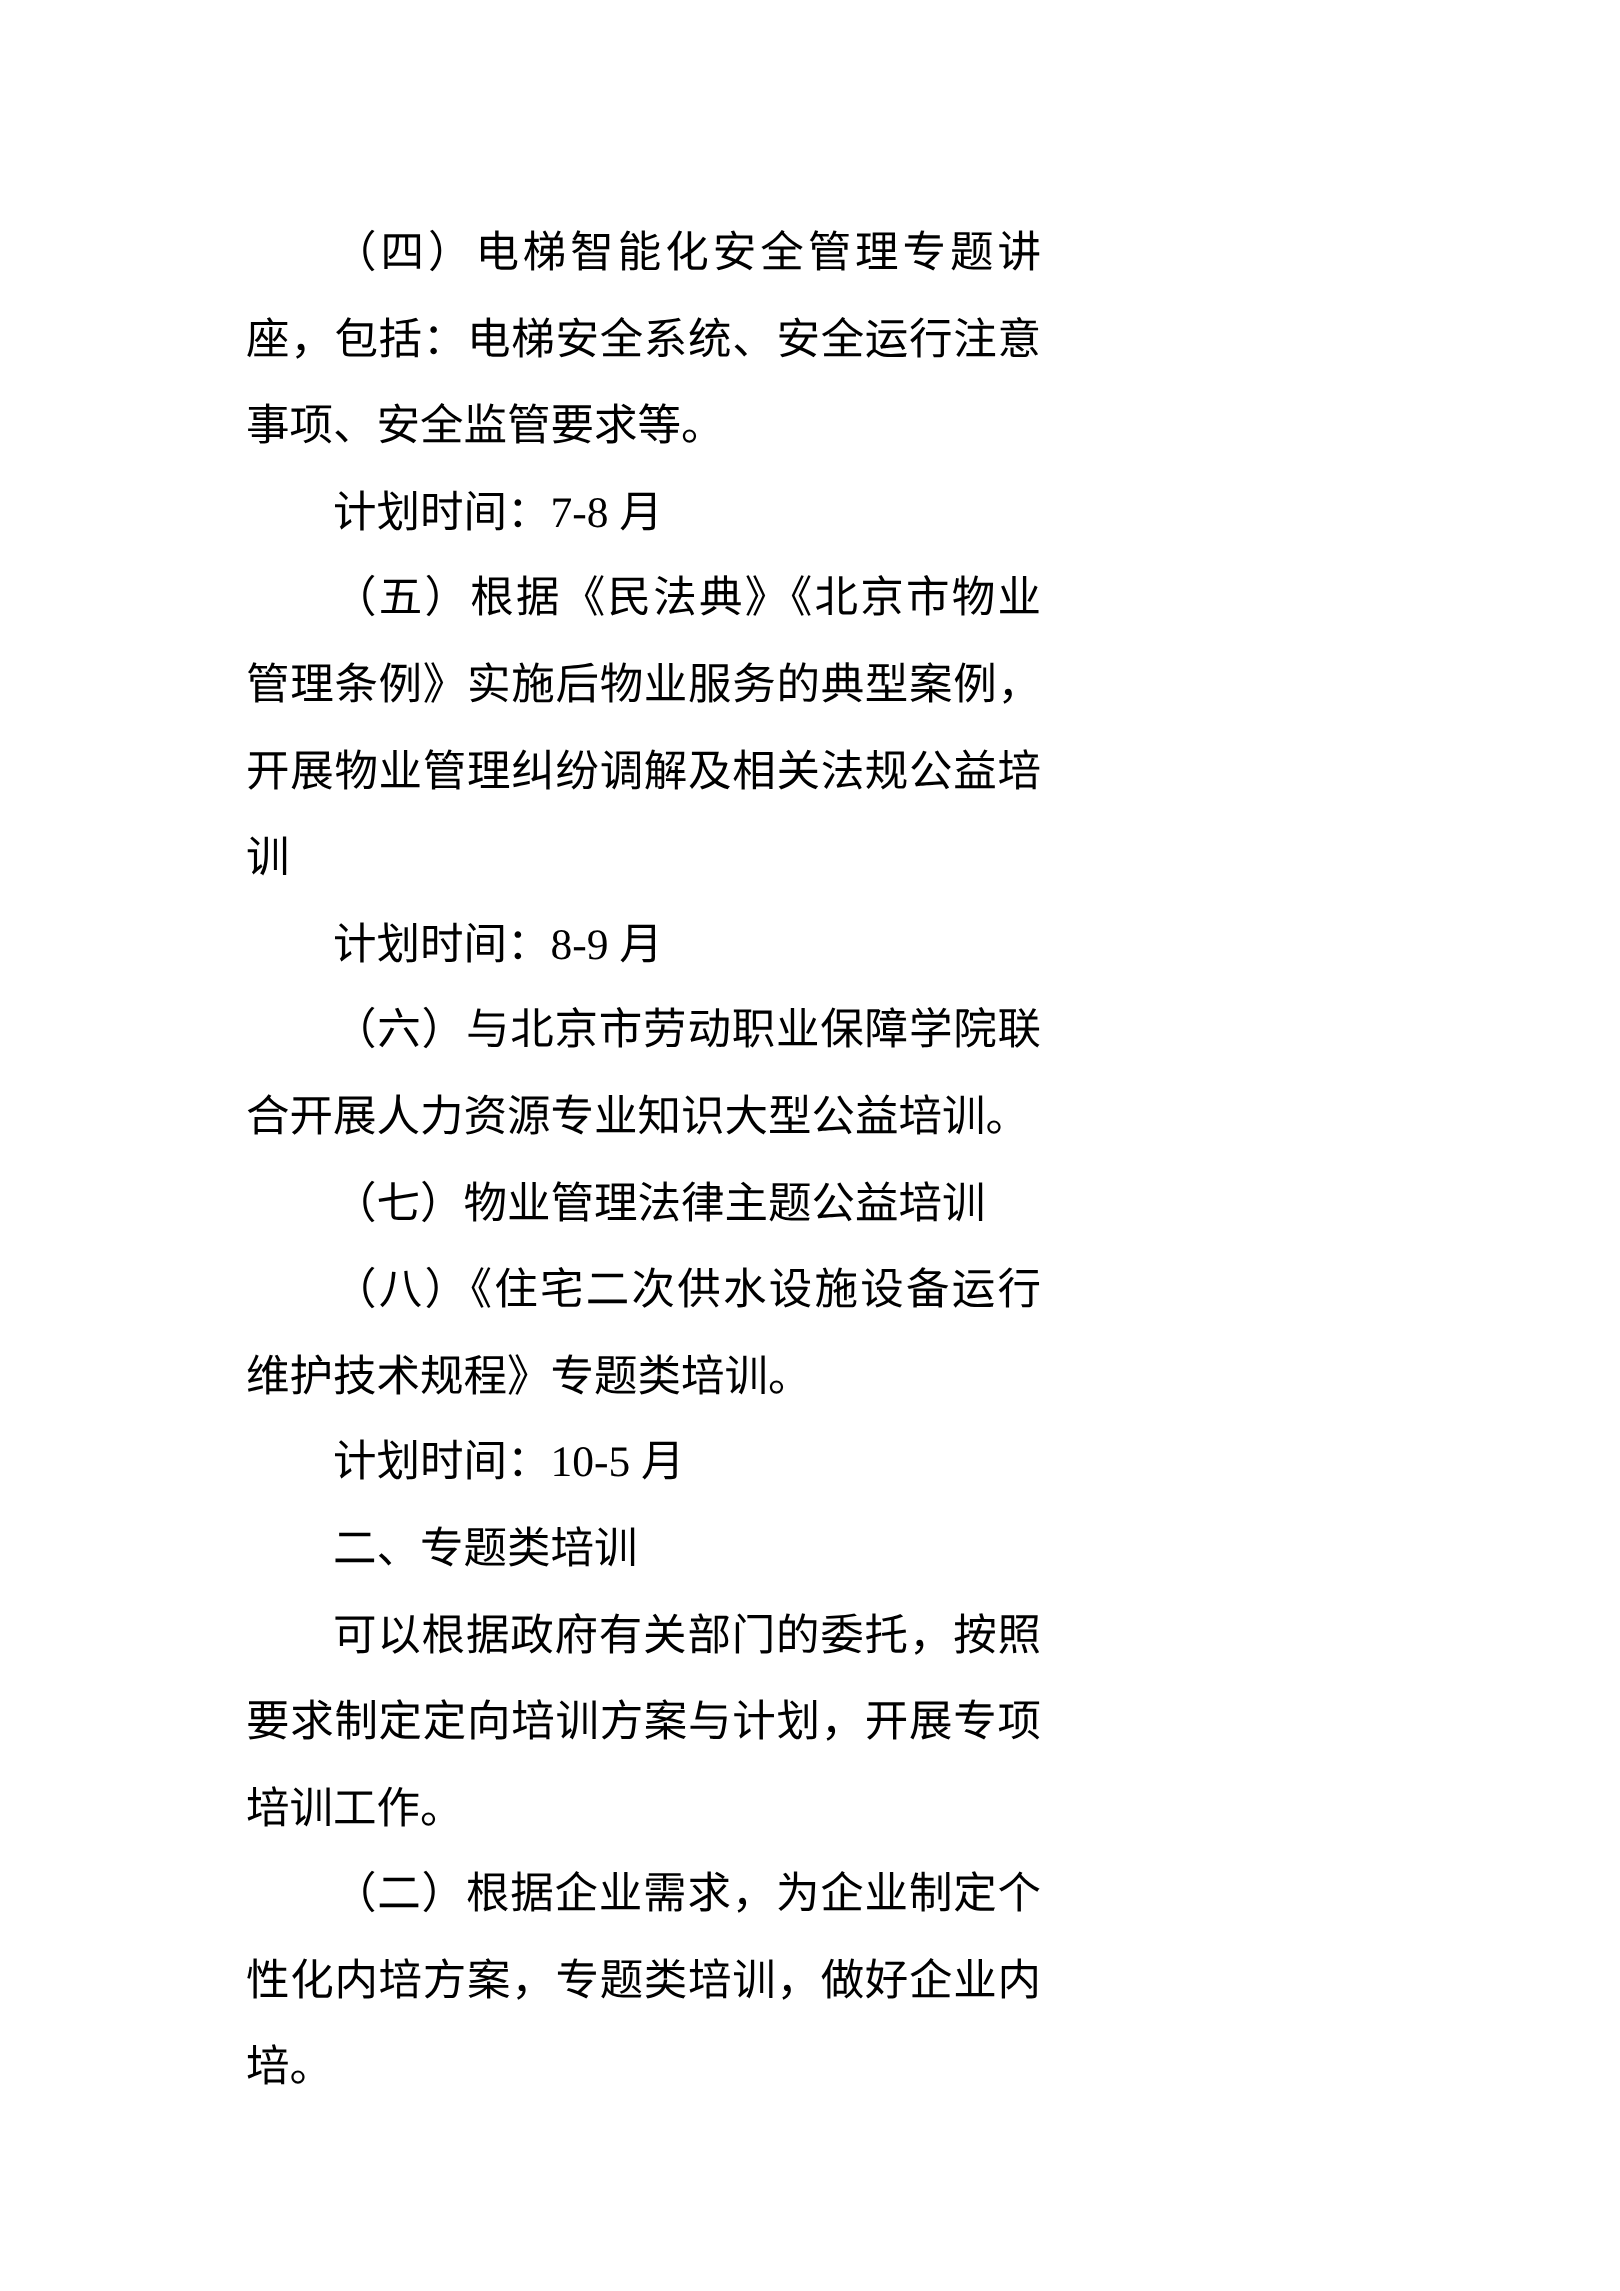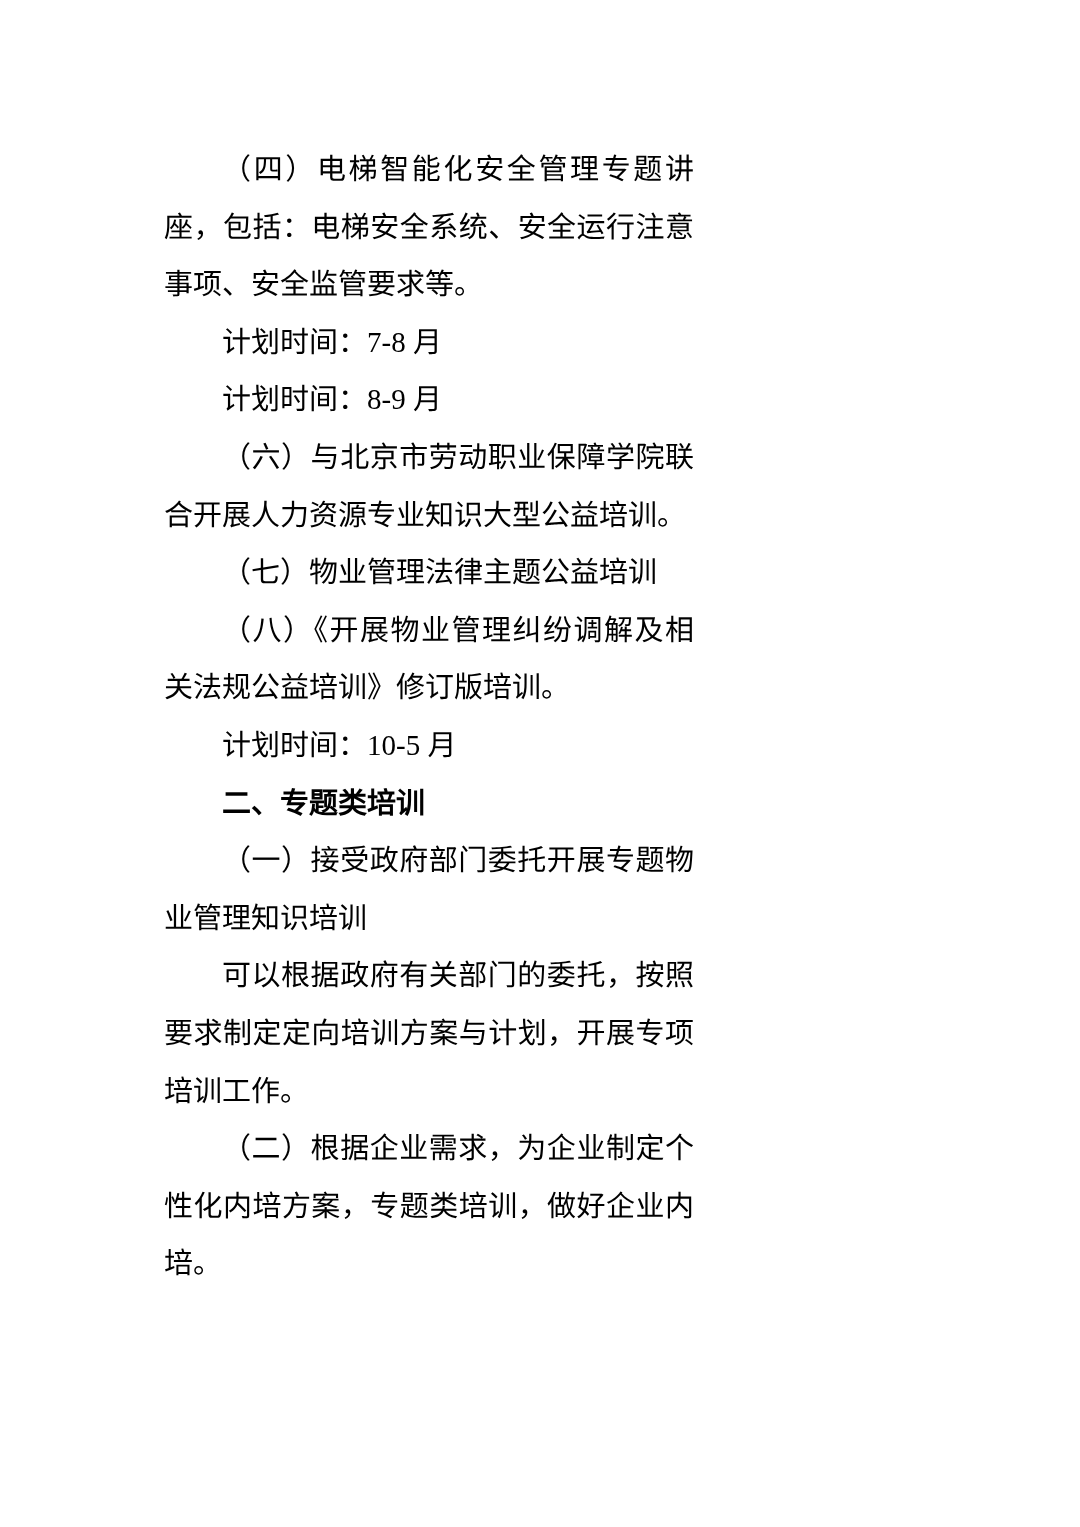--- a/index.html
+++ b/index.html
@@ -26,31 +26,31 @@
     color: #000000;
     line-height: 57.6px;
     text-align: justify;
     text-justify: inter-ideograph;
     text-indent: 2em;
     letter-spacing: 0;
     word-break: break-all;
   }
   .para.heading {
     font-family: "Liberation Sans", "DejaVu Sans", sans-serif;
-    font-weight: 700;
+    font-weight: 400;
   }
 </style>
 </head>
 <body>
 
 <div class="page" style="background: rgb(255, 255, 255); color: rgb(0, 0, 0);">
   <p class="para">（四）电梯智能化安全管理专题讲座，包括：电梯安全系统、安全运行注意事项、安全监管要求等。</p>
   <p class="para">计划时间：7-8 月</p>
+  <p class="para">（五）根据《民法典》《北京市物业管理条例》实施后物业服务的典型案例，开展物业管理纠纷调解及相关法规公益培训</p>
   <p class="para">计划时间：8-9 月</p>
   <p class="para">（六）与北京市劳动职业保障学院联合开展人力资源专业知识大型公益培训。</p>
   <p class="para">（七）物业管理法律主题公益培训</p>
-  <p class="para">（八）《开展物业管理纠纷调解及相关法规公益培训》修订版培训。</p>
+  <p class="para">（八）《住宅二次供水设施设备运行维护技术规程》专题类培训。</p>
   <p class="para">计划时间：10-5 月</p>
   <p class="para heading">二、专题类培训</p>
-  <p class="para">（一）接受政府部门委托开展专题物业管理知识培训</p>
   <p class="para">可以根据政府有关部门的委托，按照要求制定定向培训方案与计划，开展专项培训工作。</p>
   <p class="para">（二）根据企业需求，为企业制定个性化内培方案，专题类培训，做好企业内培。</p>
 </div>
 
 </body></html>

